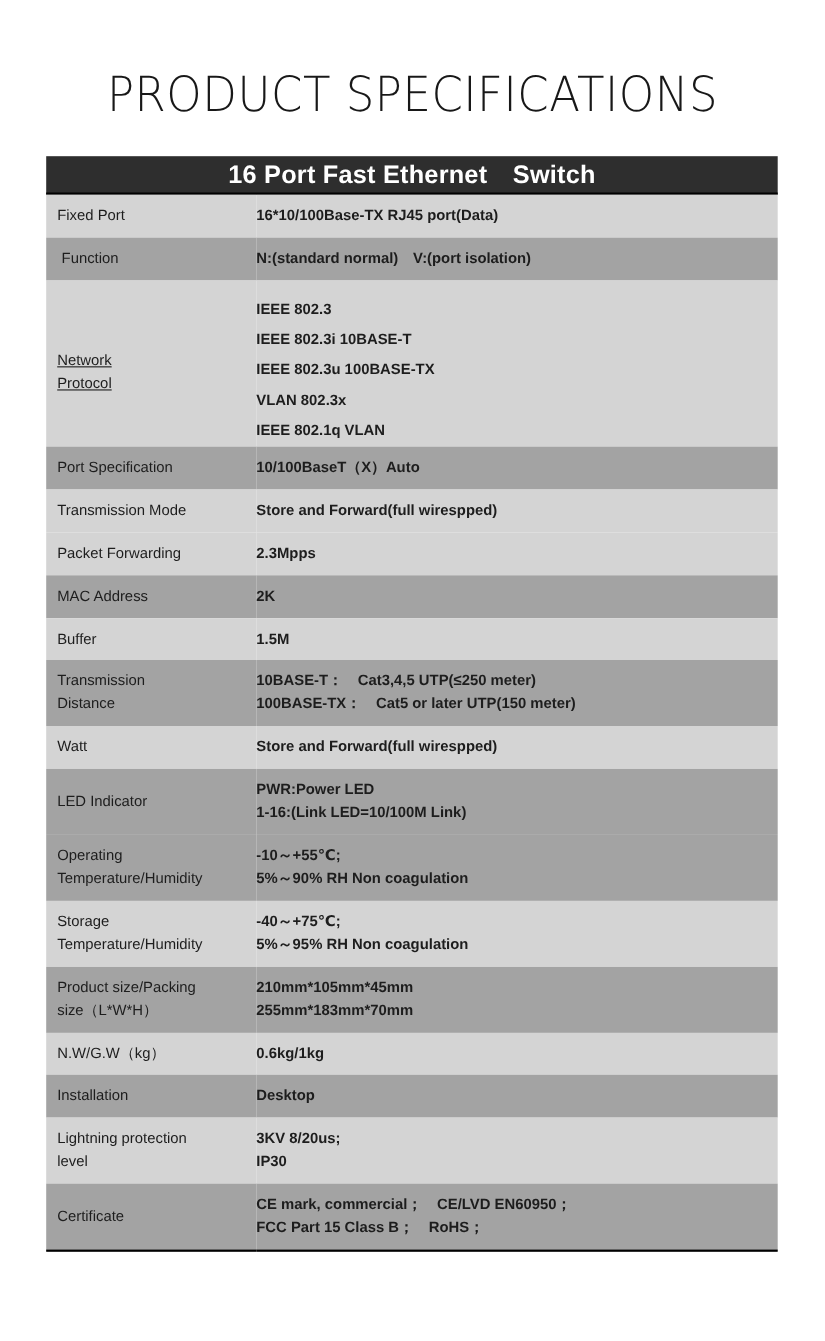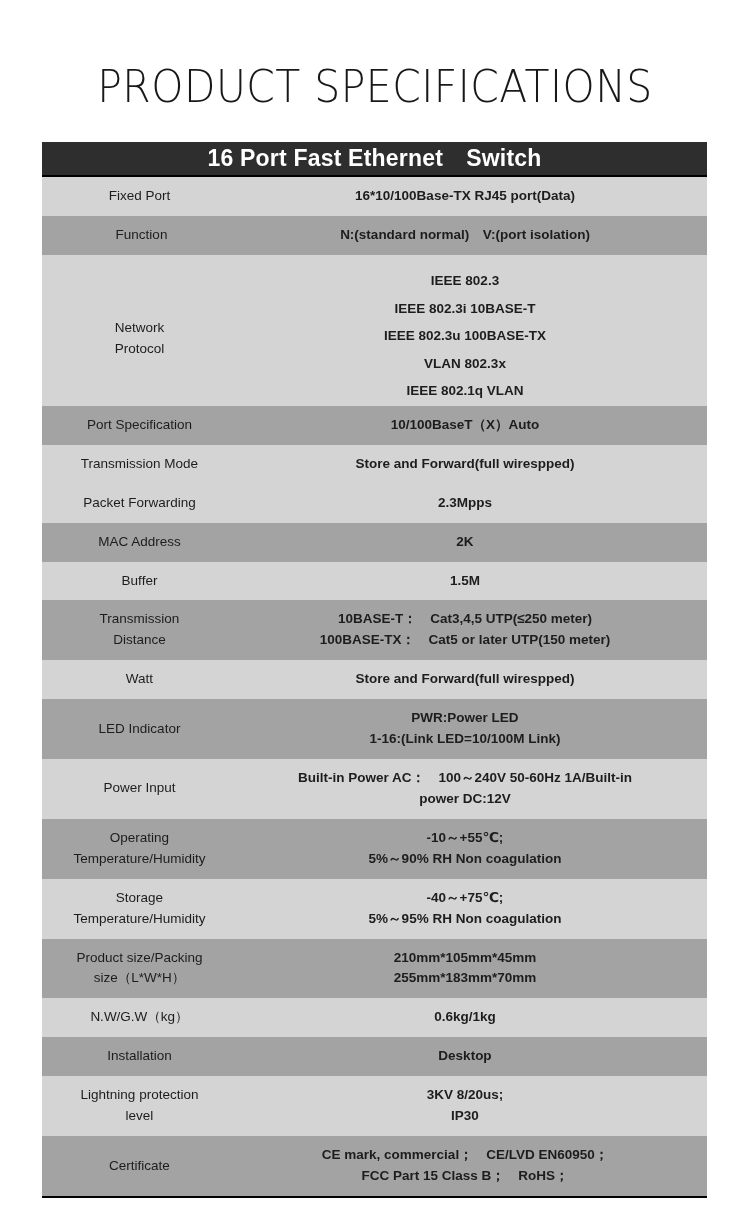--- a/index.html
+++ b/index.html
@@ -71,38 +71,37 @@
   .spec-table tr.band-gray { background: #d4d4d4; }
   .spec-table tr.band-white { background: #a3a3a3; }
 
   .spec-table td {
     vertical-align: middle;
     font-size: 13.5px;
     line-height: 1.55;
     color: #1d1d1d;
     padding: 0;
     border: 0;
-    text-align: center;
   }
 
   td.cell-label {
     width: 175px;
     padding: 9px 6px 9px 10px;
     white-space: pre-line;
   }
   td.cell-label.indent { padding-left: 14px; }
 
   td.cell-value {
     padding: 9px 10px 9px 0px;
     white-space: pre-line;
     font-weight: bold;
   }
 
   
-  tr.proto td.cell-label { padding-top: 16px; padding-bottom: 0; }
+  tr.proto td.cell-label { padding-top: 16px; padding-bottom: 0; text-decoration: underline; }
   tr.proto td.cell-value { padding-top: 12px; padding-bottom: 1px; }
   .proto-list { margin: 0; }
   .proto-list .proto-item {
     line-height: 1;
     padding: 7px 0;
   }
 </style>
 </head>
 <body>
 
@@ -157,25 +156,20 @@
           </tr>
           <tr class="band-gray">
             <td class="cell-label">Watt</td>
             <td class="cell-value">Store and Forward(full wirespped)</td>
           </tr>
           <tr class="band-white">
             <td class="cell-label">LED Indicator</td>
             <td class="cell-value">PWR:Power LED
 1-16:(Link LED=10/100M Link)</td>
           </tr>
-          <tr class="band-gray">
-            <td class="cell-label">Power Input</td>
-            <td class="cell-value">Built-in Power AC：　100～240V 50-60Hz 1A/Built-in
-power DC:12V</td>
-          </tr>
           <tr class="band-white">
             <td class="cell-label">Operating
 Temperature/Humidity</td>
             <td class="cell-value">-10～+55℃;
 5%～90% RH Non coagulation</td>
           </tr>
           <tr class="band-gray">
             <td class="cell-label">Storage
 Temperature/Humidity</td>
             <td class="cell-value">-40～+75℃;

